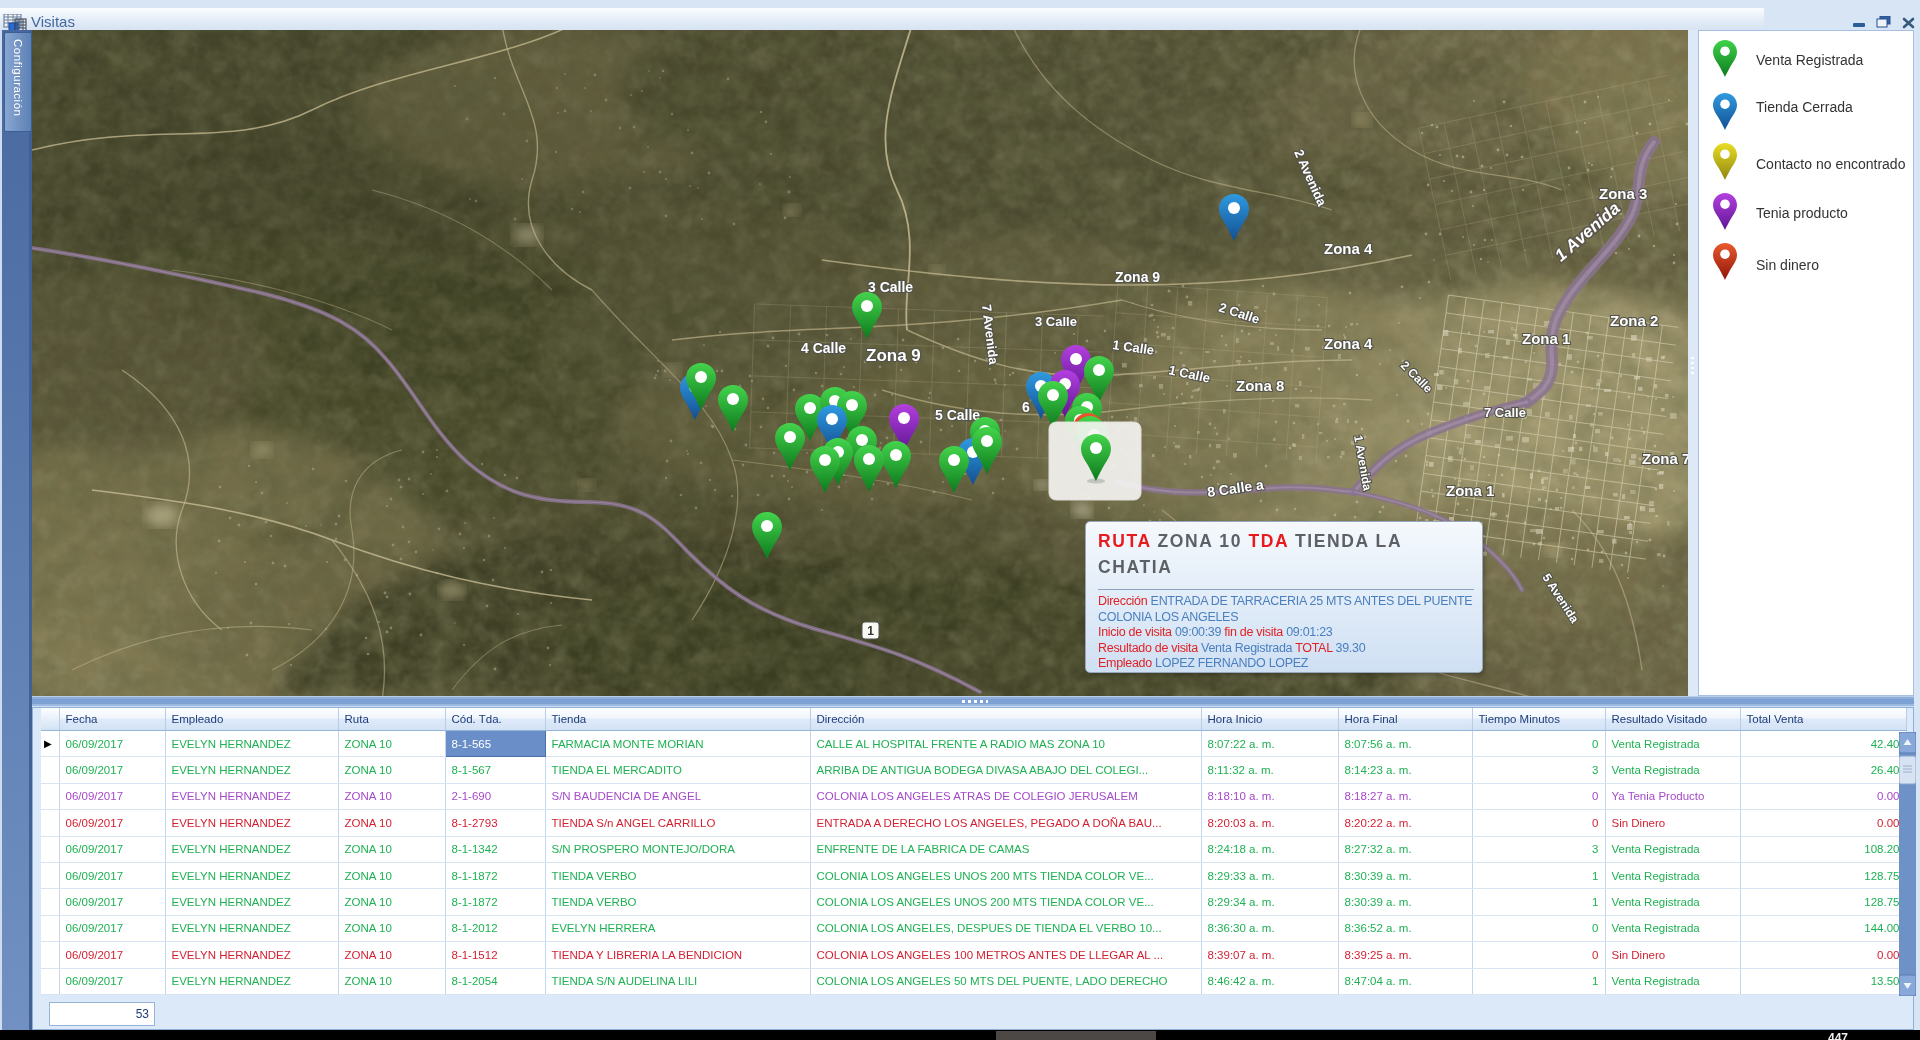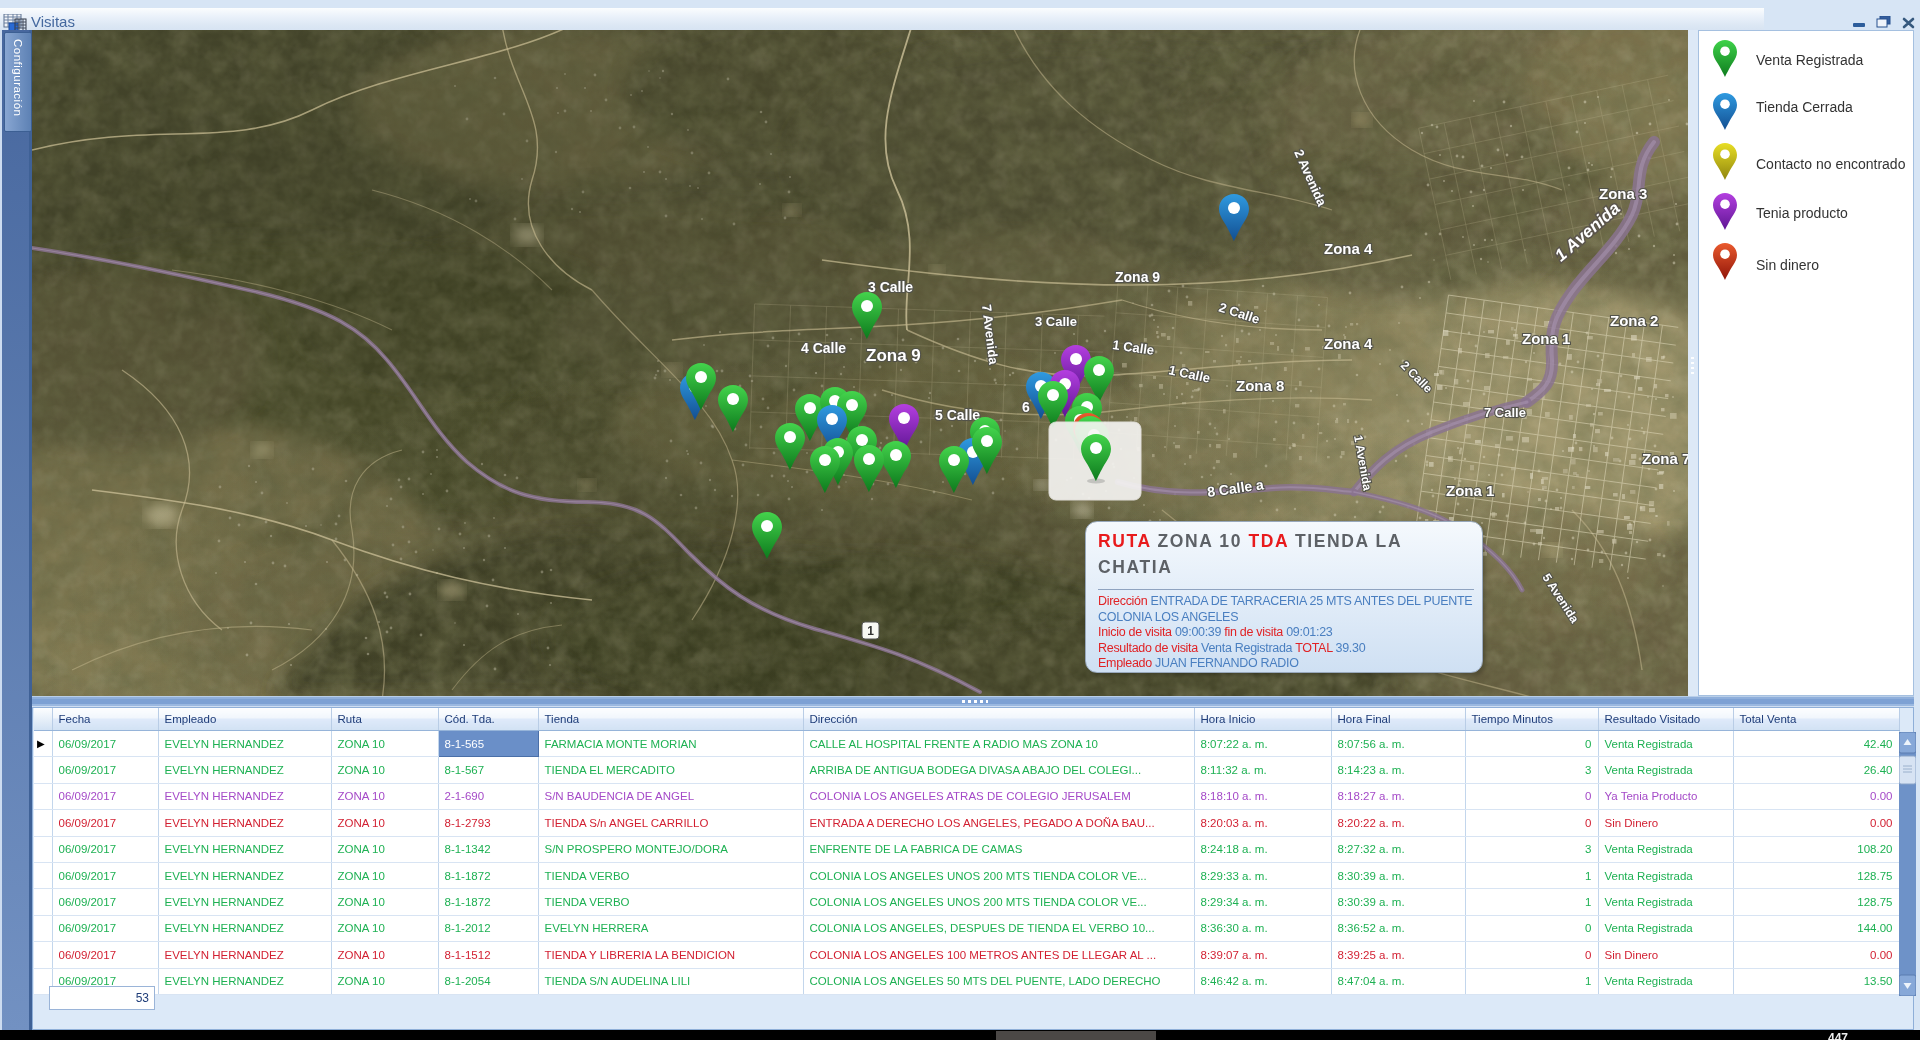--- a/index.html
+++ b/index.html
@@ -21,38 +21,38 @@
 #legend { position:absolute; left:1698px; top:30px; width:216px; height:666px; background:#ffffff;
   border:1px solid #a5c0e0; }
 .legrow { position:absolute; left:0; width:216px; }
 .legrow .lbl { position:absolute; left:57px; font-size:14px; color:#333; }
 #hsplit { position:absolute; left:32px; top:696px; width:1882px; height:11px;
   background:linear-gradient(#b9cfe9 0 1px, #8fafdb 1px 3px, #7da1d4 3px 8px, #9ab8e0 8px 10px, #cfdef1 10px 11px); }
 #hsplit .dots { position:absolute; left:930px; top:4px; width:26px; height:3px;
   background:repeating-linear-gradient(90deg,#fff 0 3px, transparent 3px 6px); }
 #gridwrap { position:absolute; left:32px; top:707px; width:1882px; height:323px;
   background:#dce9f8; border:1px solid #8fafd8; }
-#grid { position:absolute; left:1px; top:0; width:1704px; }
+#grid { position:absolute; left:8px; top:0; width:1704px; }
 table { border-collapse:collapse; table-layout:fixed; width:1865px; font-size:11.5px; }
 td,th { overflow:hidden; white-space:nowrap; padding:0 0 0 6px; text-align:left; font-weight:normal;
   border-right:1px solid #c3d6ec; border-bottom:1px solid #d8e4f3; height:26.4px; }
 thead th { background:linear-gradient(#fdfeff, #f1f6fc 45%, #dfeafa 50%, #d2e2f4); color:#1e3c78;
   border-right:1px solid #b9cde6; border-bottom:1px solid #96b4d9; font-size:11.5px; height:22.5px; }
 tbody td { background:#fff; }
 .g { color:#1eb153; } .p { color:#a54ac8; } .r { color:#d21f31; }
 .num { text-align:right; padding:0 6px 0 0; }
 .sel { background:#6a8fc8 !important; color:#fff !important; border:1px solid #4a6fa8;margin-left:32px; }
-#footer53 { position:absolute; left:16px; top:278px; width:106px; height:24px; background:#fff;
+#footer53 { position:absolute; left:16px; top:294px; width:106px; height:24px; background:#fff;
   border:1px solid #9ab4d8; color:#1e3c78; font-size:12px; text-align:right; line-height:22px; padding-right:5px; }
 #vscroll { position:absolute; left:1866px; top:24px; width:17px; height:264px; background:#6e92c8; }
 #blackbar { position:absolute; left:0; top:1030px; width:1920px; height:10px; background:#000; }
 #blackbar .gray { position:absolute; left:996px; top:1px; width:160px; height:9px; background:#4b4846; }
 #blackbar .t447 { position:absolute; left:1828px; top:1px; color:#eee; font-size:12px; font-weight:bold; }
 #tooltip { position:absolute; left:1085px; top:521px; width:398px; height:152px;
-  background:linear-gradient(#f5f9fd, #e4eef9 45%, #cfe0f3); border:1px solid #98a8bc; border-radius:12px;
+  background:linear-gradient(#f5f9fd, #e4eef9 45%, #cfe0f3); border:1px solid #98a8bc; border-radius:5px;
   box-shadow:2px 2px 4px rgba(0,0,0,.25); padding:6px 8px 0 12px; }
 #tooltip .title { font-size:17.5px; font-weight:bold; color:#5d6166; line-height:26px; letter-spacing:1.6px; }
 #tooltip .title .rd { color:#e81a1c; }
 #tooltip .sep { margin-top:9px; border-top:1px solid #8fa3c0; }
 #tooltip .body { margin-top:4px; font-size:12.5px; line-height:15.6px; letter-spacing:-0.3px; }
 #tooltip .body .rd { color:#e02225; }
 #tooltip .body .bl { color:#4a7fc0;margin-top:12px; }
 .winbtn { position:absolute; top:8px; }
 </style>
 </head>
@@ -1478,20 +1478,20 @@
   </div>
 </div>
 
 <div id="tooltip">
   <div class="title"><span class="rd">RUTA</span> ZONA 10 <span class="rd">TDA</span> TIENDA LA CHATIA</div>
   <div class="sep"></div>
   <div class="body">
     <span class="rd">Dirección</span> <span class="bl">ENTRADA DE TARRACERIA 25 MTS ANTES DEL PUENTE<br>COLONIA LOS ANGELES</span><br>
     <span class="rd">Inicio de visita</span> <span class="bl">09:00:39</span> <span class="rd">fin de visita</span> <span class="bl">09:01:23</span><br>
     <span class="rd">Resultado de visita</span> <span class="bl">Venta Registrada</span> <span class="rd">TOTAL</span> <span class="bl">39.30</span><br>
-    <span class="rd">Empleado</span> <span class="bl">JUAN FERNANDO RADIO</span>
+    <span class="rd">Empleado</span> <span class="bl">LOPEZ FERNANDO LOPEZ</span>
   </div>
 </div>
 
 <div id="blackbar">
     <div class="gray"></div>
     <div class="t447">447</div>
   </div>
 
 </body></html>

